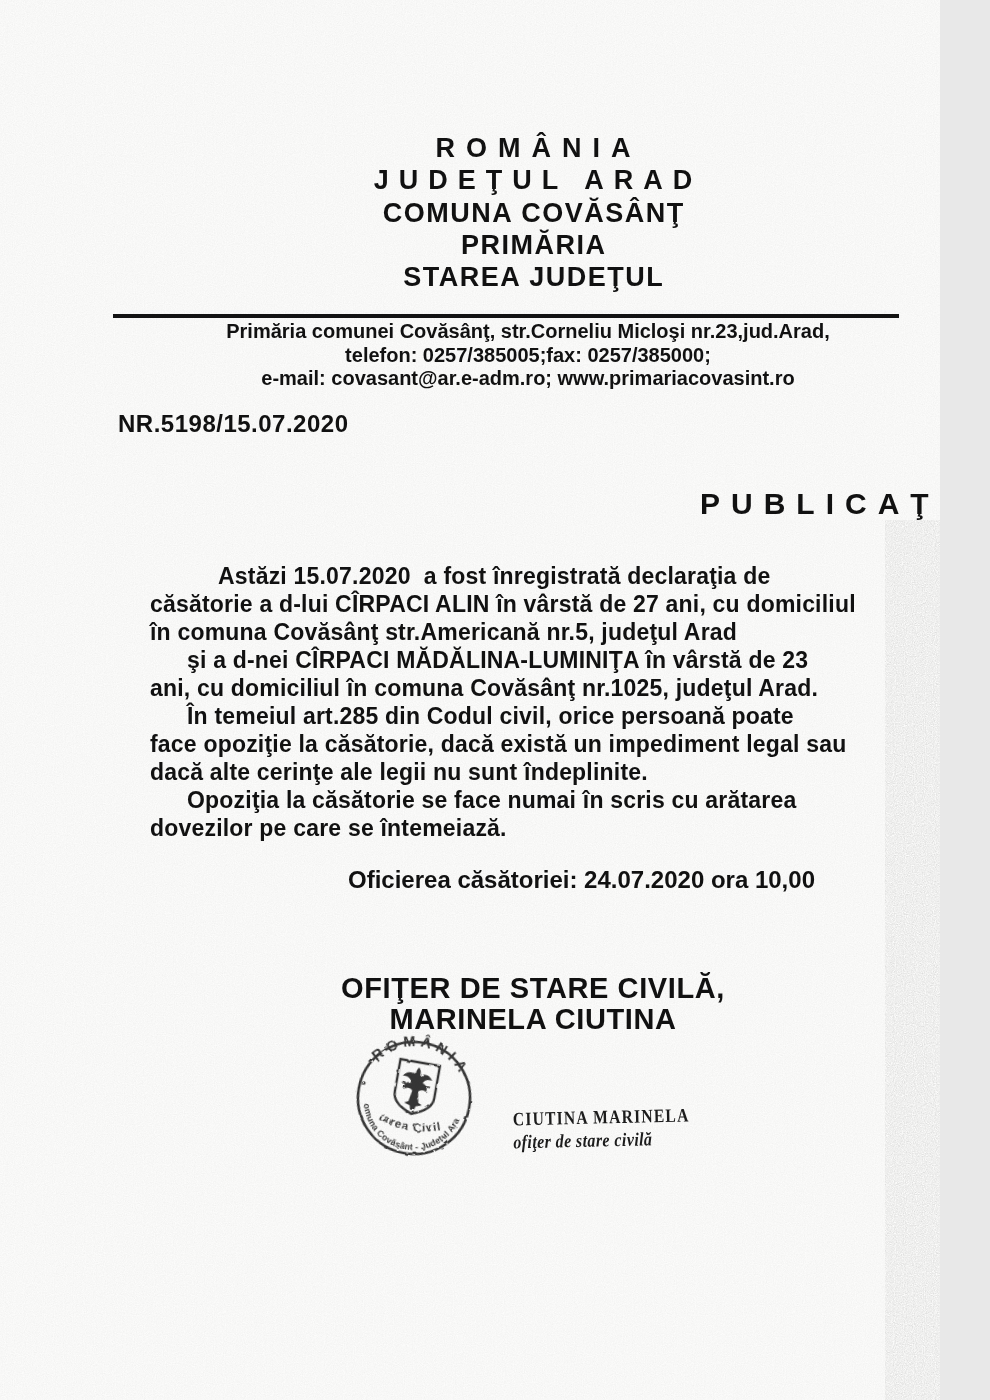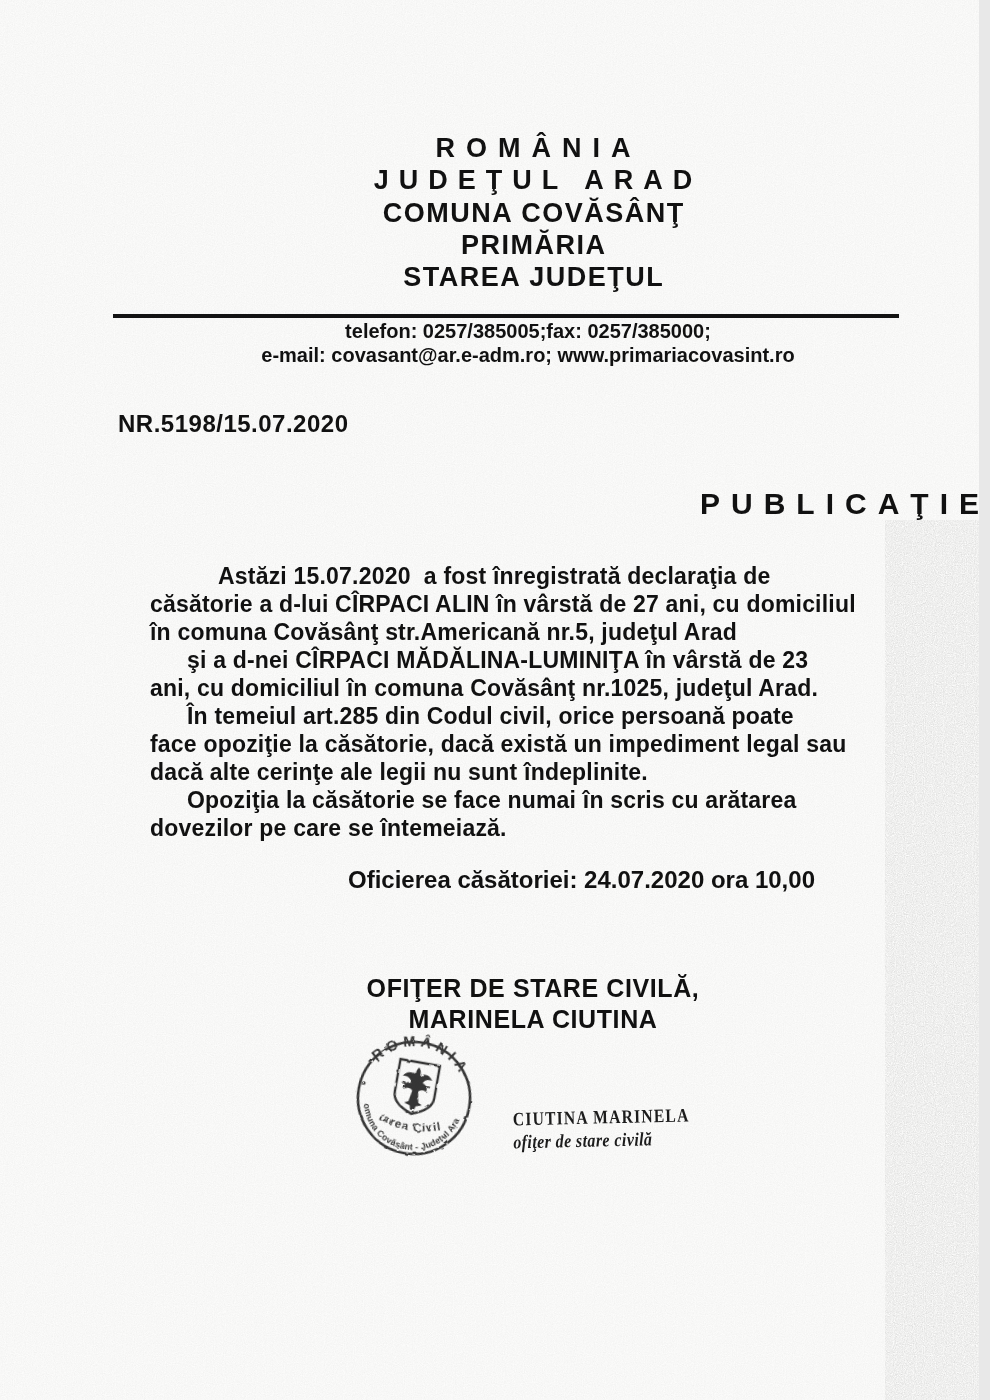--- a/index.html
+++ b/index.html
@@ -1,18 +1,18 @@
 <!DOCTYPE html>
 <html><head>
 <meta charset="utf-8">
 <style>
   html,body{margin:0;padding:0;background:#e8e8e8;}
   .page{
     position:relative;width:940px;height:1400px;background:#fcfcfb;overflow:hidden;
-    font-family:"Liberation Sans",sans-serif;font-weight:700;color:#121212;padding-left:39px;
+    font-family:"Liberation Sans",sans-serif;font-weight:700;color:#121212;
   }
 
   
   .letterhead{position:absolute;top:132px;left:76px;width:914px;text-align:center;line-height:32.3px;font-size:27px;}
   .ls-xl{letter-spacing:11px;text-indent:11px;}
   .ls-lg{letter-spacing:10px;text-indent:10px;}
   .ls-sm{letter-spacing:1.5px;text-indent:1.5px;}
 
   .rule{position:absolute;top:314px;left:113px;width:786px;height:4px;background:#141414;}
 
@@ -23,21 +23,21 @@
 
   .doc-title{position:absolute;top:487px;left:76px;width:914px;text-align:right;font-size:30px;letter-spacing:11px;text-indent:11px;}
 
   .body-text{position:absolute;top:562px;left:115px;width:845px;font-size:23px;line-height:28px;letter-spacing:0.2px;}
   .body-line{white-space:pre;margin-left:35px;}
   .ind-lg{padding-left:68px;}
   .ind{padding-left:37px;}
 
   .officiation{position:absolute;top:866px;left:348px;font-size:24px;white-space:pre;}
 
-  .signature{position:absolute;top:973px;left:76px;width:914px;text-align:center;font-size:25px;line-height:31px;letter-spacing:0.6px;}
+  .signature{position:absolute;top:973px;left:76px;width:914px;text-align:center;font-size:29px;line-height:31px;letter-spacing:0.6px;}
 
   
   .seal{position:absolute;left:350px;top:1032px;width:128px;height:132px;opacity:0.9;}
 
   
   .name-stamp{
     position:absolute;left:513px;top:1106px;color:#1d1d1d;
     font-family:"Liberation Serif",serif;transform:rotate(-1.3deg);
   }
   .ns-name{font-size:19px;font-weight:700;letter-spacing:1.5px;transform:scaleX(0.82);transform-origin:left top;white-space:pre;}
@@ -54,20 +54,21 @@
     <div class="ls-xl">ROMÂNIA</div>
     <div class="ls-lg">JUDEŢUL ARAD</div>
     <div class="ls-sm">COMUNA COVĂSÂNŢ</div>
     <div class="ls-sm">PRIMĂRIA</div>
     <div class="ls-sm">STAREA JUDEŢUL</div>
   </header>
 
   <div class="rule"></div>
 
   <div class="contact">
+    <div class="contact-line">Primăria comunei Covăsânţ, str.Corneliu Micloşi nr.23,jud.Arad,</div>
     <div class="contact-line">telefon: 0257/385005;fax: 0257/385000;</div>
     <div class="contact-line">e-mail: covasant@ar.e-adm.ro; www.primariacovasint.ro</div>
   </div>
 
   <div class="regnum">NR.5198/15.07.2020</div>
 
   <div class="doc-title">PUBLICAŢIE</div>
 
   <div class="body-text">
     <div class="body-line ind-lg">Astăzi 15.07.2020  a fost înregistrată declaraţia de</div>

